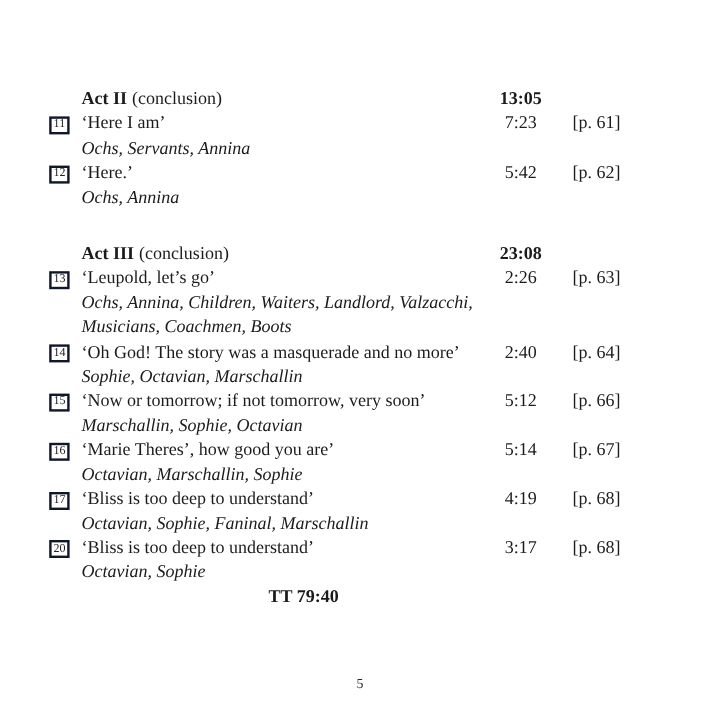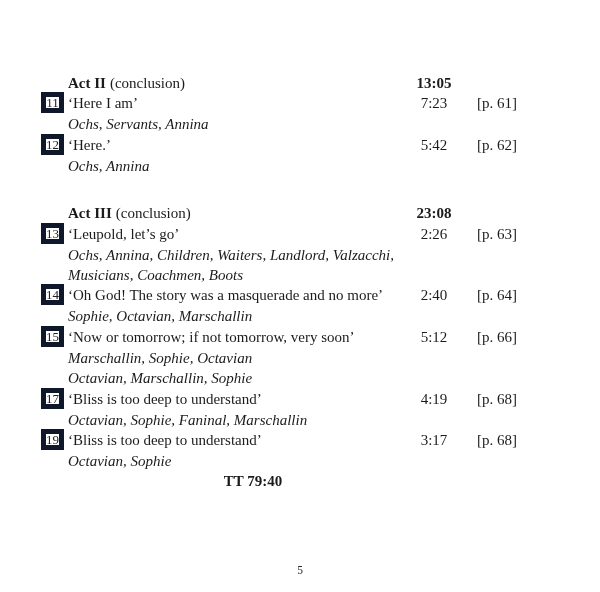--- a/index.html
+++ b/index.html
@@ -23,25 +23,25 @@
   .section + .section { margin-top: 27px; }
   .row {
     display: grid;
     grid-template-columns: 27px 335px 62px 47px;
     align-items: baseline;
   }
   .numcell { grid-column: 1; }
   .tracknum-box {
     width: 13px;
     height: 11px;
-    border: 5px solid #0f172a;
+    border: 2px solid #0f172a;
     display: inline-flex;
     align-items: center;
     justify-content: center;
-    font-size: 13px;
+    font-size: 10px;
     line-height: 1;
     position: relative;
     top: -1px;
     color: #222;
     font-family: "Liberation Serif", serif;
   }
   .titlecell { grid-column: 2; white-space: nowrap; }
   .act-name { font-weight: bold; }
   .act-qualifier { margin-left: 4px; font-weight: normal; }
   .time { grid-column: 3; text-align: center; white-space: nowrap; }
@@ -142,39 +142,47 @@
       <span class="tracknum-box">15</span>
     </span>
     <span class="titlecell">‘Now or tomorrow; if not tomorrow, very soon’</span>
     <span class="time">5:12</span>
     <span class="pageref">[p. 66]</span>
   </div>
   <div class="row performers-row">
     <span class="performers">Marschallin, Sophie, Octavian</span>
   </div>
 
+  <div class="row track-row">
+    <span class="numcell">
+      <span class="tracknum-box">16</span>
+    </span>
+    <span class="titlecell">‘Marie Theres’, how good you are’</span>
+    <span class="time">5:14</span>
+    <span class="pageref">[p. 67]</span>
+  </div>
   <div class="row performers-row">
     <span class="performers">Octavian, Marschallin, Sophie</span>
   </div>
 
   <div class="row track-row">
     <span class="numcell">
       <span class="tracknum-box">17</span>
     </span>
     <span class="titlecell">‘Bliss is too deep to understand’</span>
     <span class="time">4:19</span>
     <span class="pageref">[p. 68]</span>
   </div>
   <div class="row performers-row">
     <span class="performers">Octavian, Sophie, Faninal, Marschallin</span>
   </div>
 
   <div class="row track-row">
     <span class="numcell">
-      <span class="tracknum-box">19</span>
+      <span class="tracknum-box">20</span>
     </span>
     <span class="titlecell">‘Bliss is too deep to understand’</span>
     <span class="time">3:17</span>
     <span class="pageref">[p. 68]</span>
   </div>
   <div class="row performers-row">
     <span class="performers">Octavian, Sophie</span>
   </div>
 </div>
   </div>

